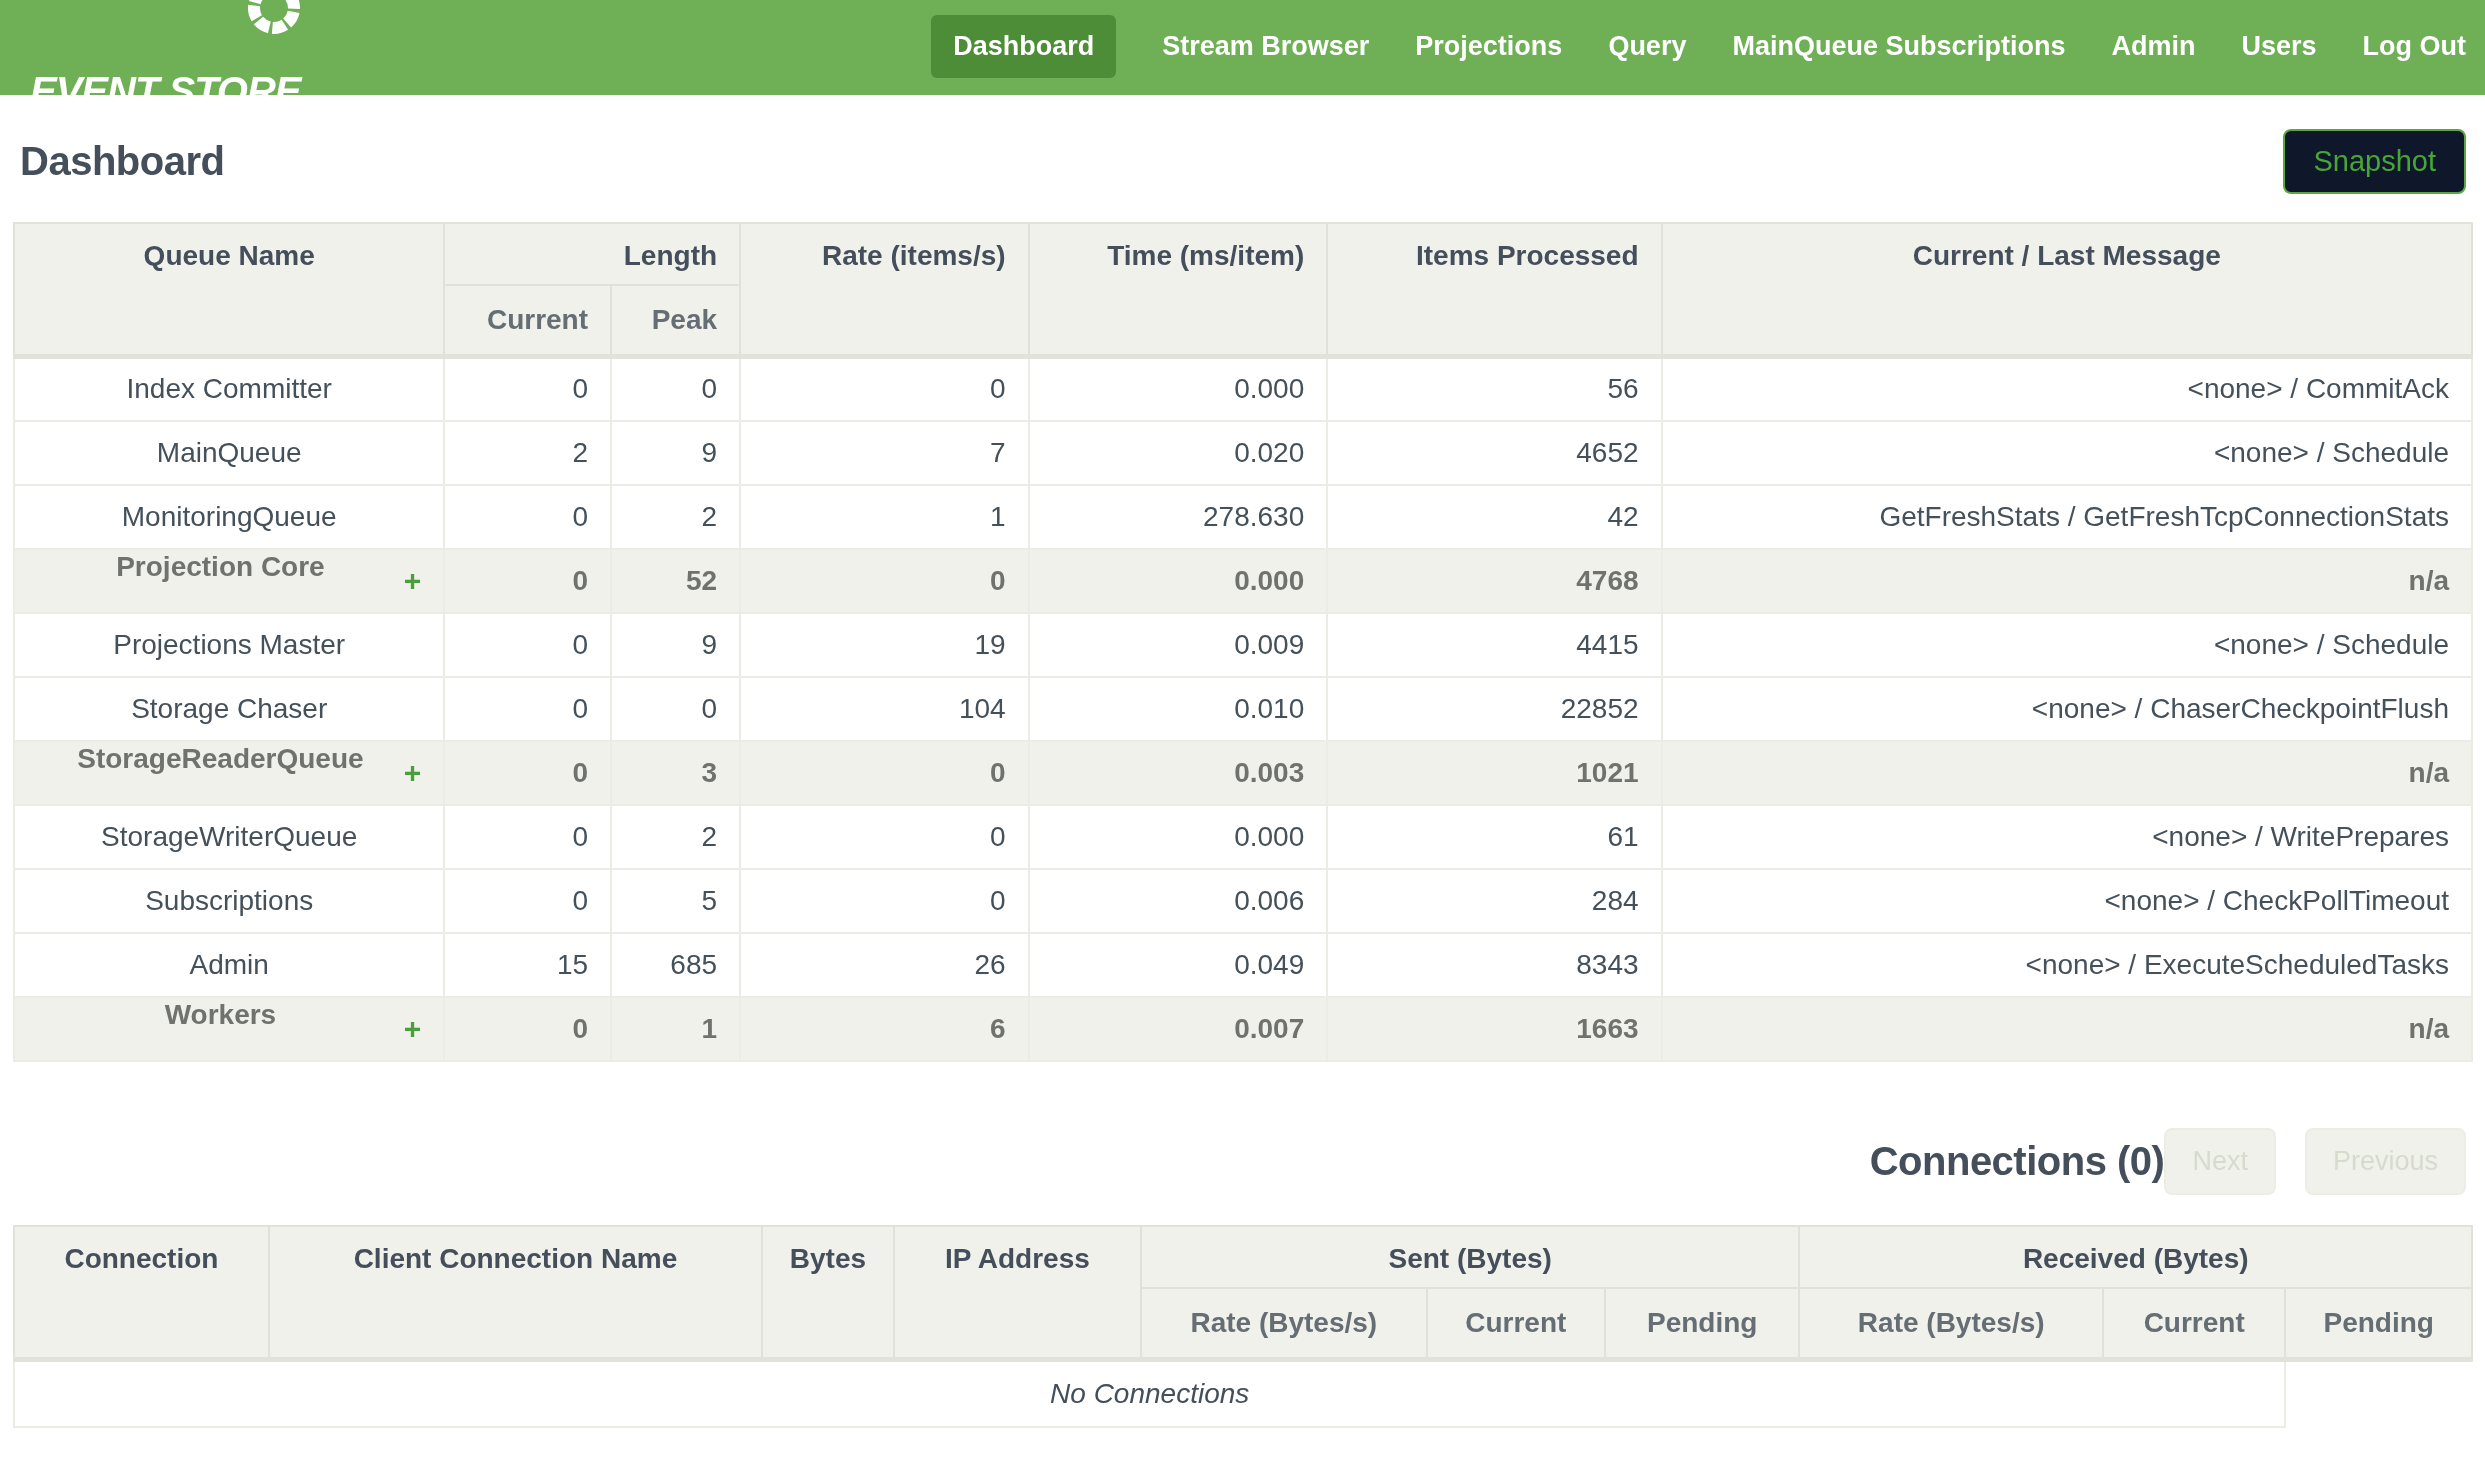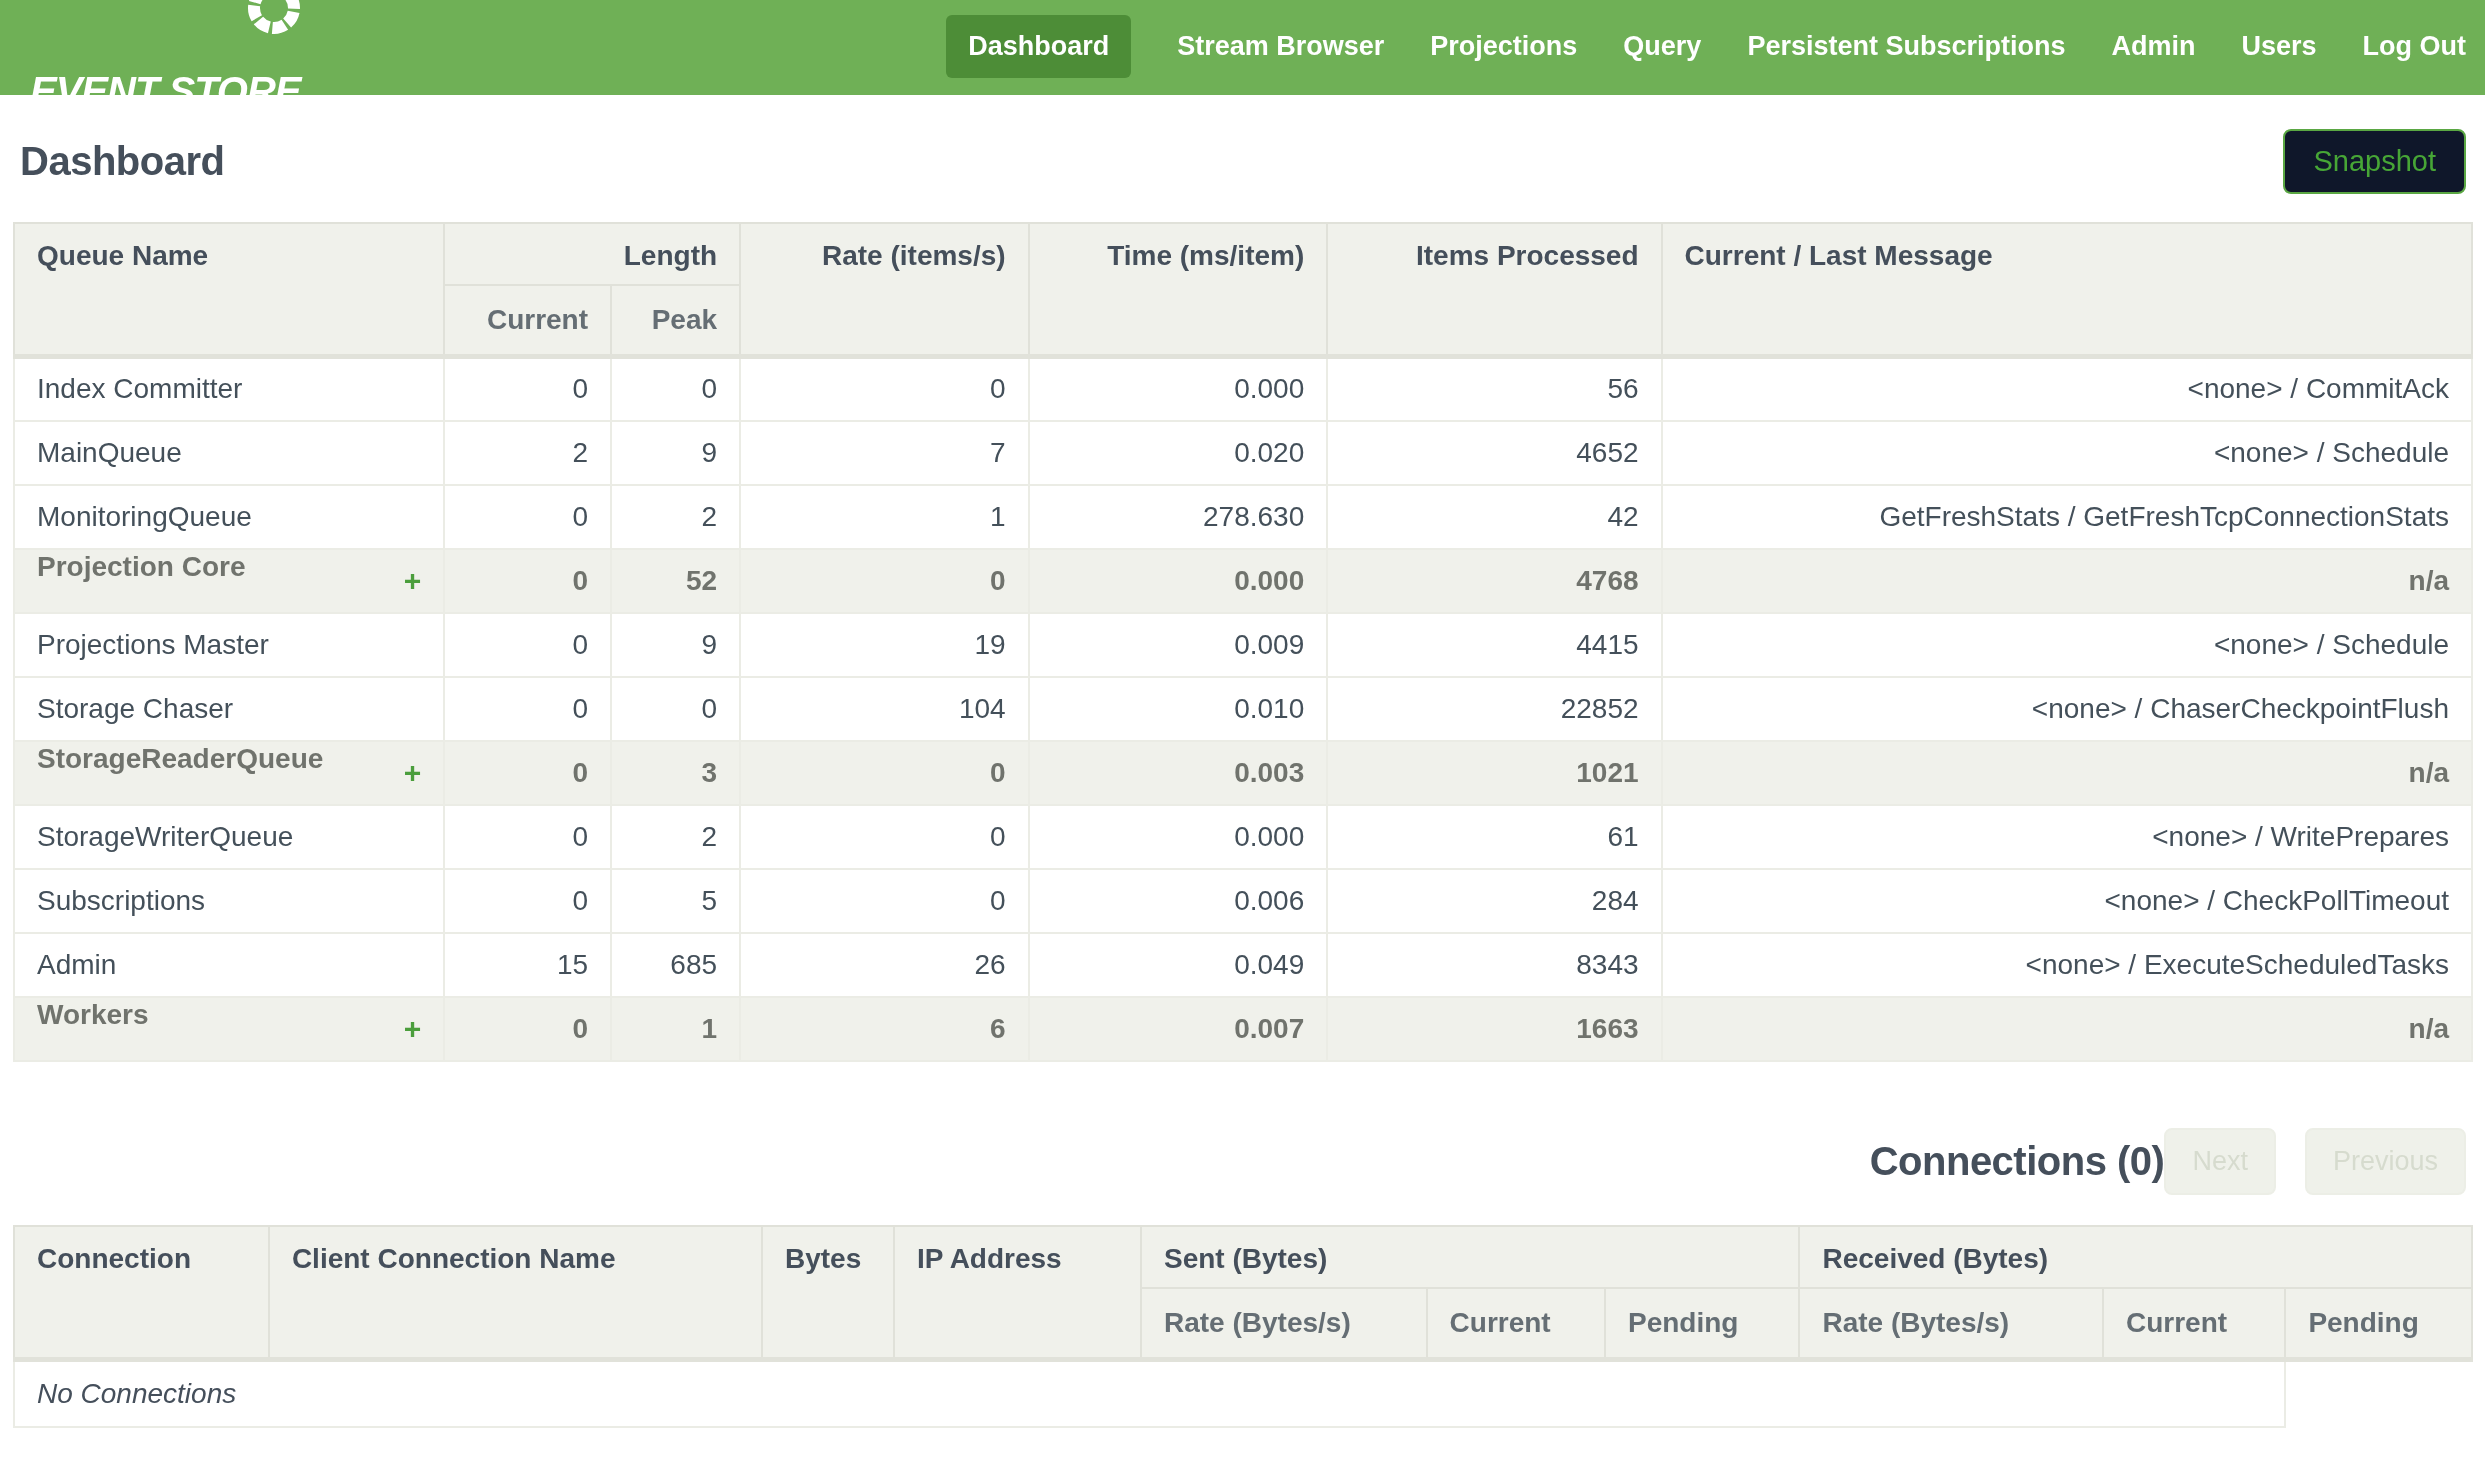--- a/index.html
+++ b/index.html
@@ -76,21 +76,21 @@
     background:var(--head-bg);color:var(--head-ink);font-weight:bold;
     border:2px solid var(--head-border);text-align:left;vertical-align:top;
     padding-top:16px;padding-bottom:12px;
   }
   thead th.bottom{border-bottom:5px solid var(--thick-border);}
   thead tr.sub th{
     font-weight:600;color:var(--sub-ink);
     padding-top:18px;padding-bottom:18px;vertical-align:middle;
   }
   th.ar,td.ar{text-align:right;}
-  th.al,td.al{text-align:left;}
+  th.al,td.al{text-align:center;}
   tbody td{
     border:2px solid var(--row-border);height:64px;background:#fff;
   }
   tr.group td{
     background:var(--head-bg);font-weight:bold;color:var(--group-ink);
   }
   .plus{
     float:right;color:var(--plus-green);font-weight:bold;font-size:30px;
     cursor:pointer;line-height:60px;
   }
@@ -118,21 +118,21 @@
         <path d="M 29 2 L 44 8 L 33 16 Z" fill="#6fb056" transform="rotate(18 29 29)"></path>
       </svg>
     </span>
     <span class="logo-text"><span>EVENT STORE</span><span class="logo-reg">.</span></span>
   </div>
   <nav class="nav" id="nav">
       <div class="nav-item active">Dashboard</div>
       <div class="nav-item">Stream Browser</div>
       <div class="nav-item">Projections</div>
       <div class="nav-item">Query</div>
-      <div class="nav-item">Persistent Subscriptions</div>
+      <div class="nav-item">MainQueue Subscriptions</div>
       <div class="nav-item">Admin</div>
       <div class="nav-item">Users</div>
       <div class="nav-item">Log Out</div>
     </nav>
 </div>
 
 <div class="main">
 
   <div class="title-row">
     <h1>Dashboard</h1>

